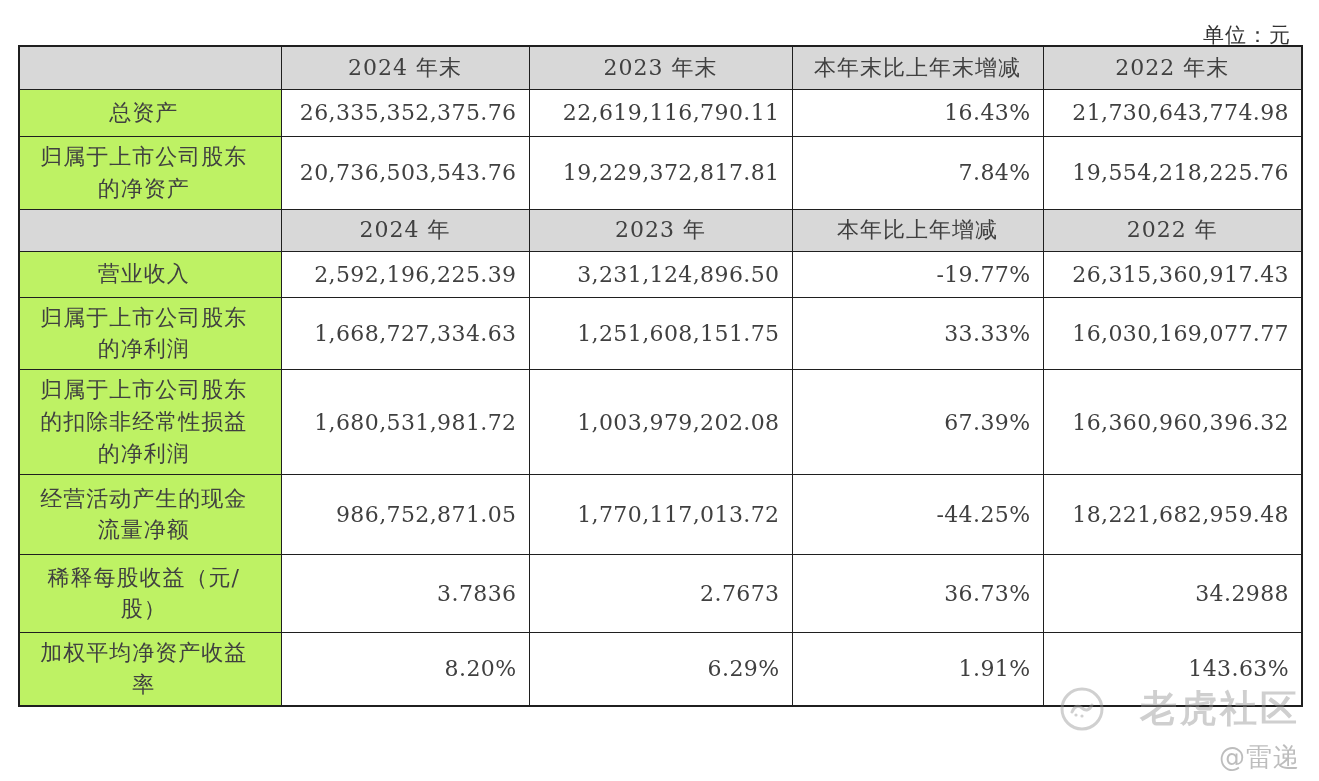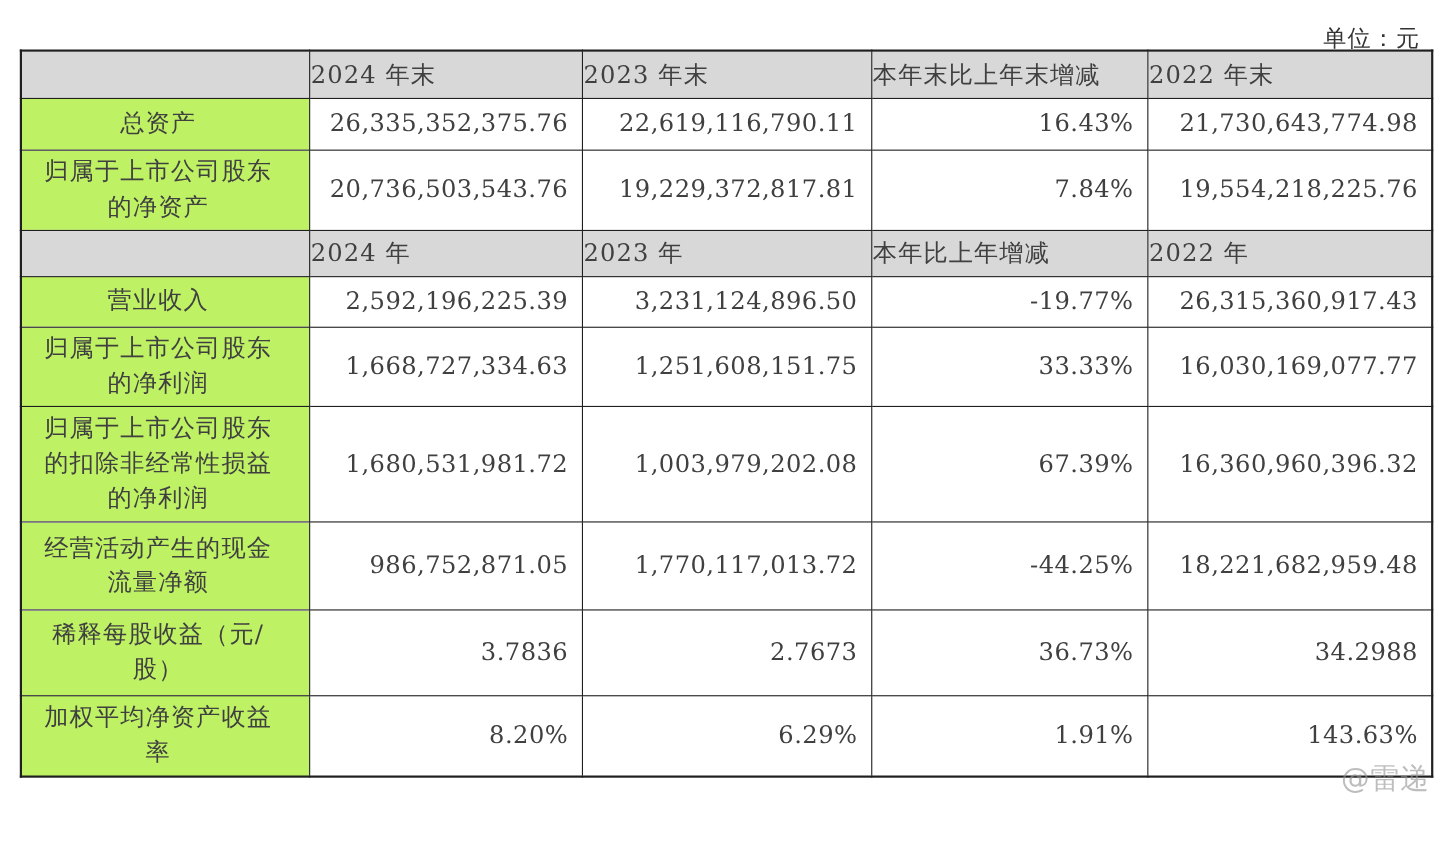--- a/index.html
+++ b/index.html
@@ -33,21 +33,21 @@
     border: 2px solid #1f1f1f;
   }
   table.fin-table td {
     border: 1px solid #1f1f1f;
     font-size: 22px;
     vertical-align: middle;
     overflow: hidden;
   }
   .hcell {
     background: #d8d8d8;
-    text-align: left;
+    text-align: center;
     letter-spacing: 1px;
   }
   .lcell {
     background: #bef264;
     text-align: center;
     padding: 4px 26px 4px 13px;
     white-space: pre-line;
     line-height: 1.45;
     letter-spacing: 1px;
   }
@@ -180,14 +180,23 @@
 率</td>
       <td class="vcell">8.20%</td>
       <td class="vcell">6.29%</td>
       <td class="vcell">1.91%</td>
       <td class="vcell">143.63%</td>
     </tr>
   </tbody>
 </table>
 
 <div class="watermark">
+  <div class="wm-top">
+    <svg class="wm-logo" viewBox="0 0 48 48" aria-hidden="true">
+      <circle cx="24" cy="24" r="20" fill="none" stroke="currentColor" stroke-width="3"></circle>
+      <path d="M14 27 q4 -9 10 -4 q6 5 10 -3" fill="none" stroke="currentColor" stroke-width="3" stroke-linecap="round"></path>
+      <circle cx="18" cy="30" r="1.6" fill="currentColor"></circle>
+      <circle cx="24" cy="31" r="1.6" fill="currentColor"></circle>
+    </svg>
+    <span class="wm-name">老虎社区</span>
+  </div>
   <div class="wm-author">@雷递</div>
 </div>
 
 </body></html>

